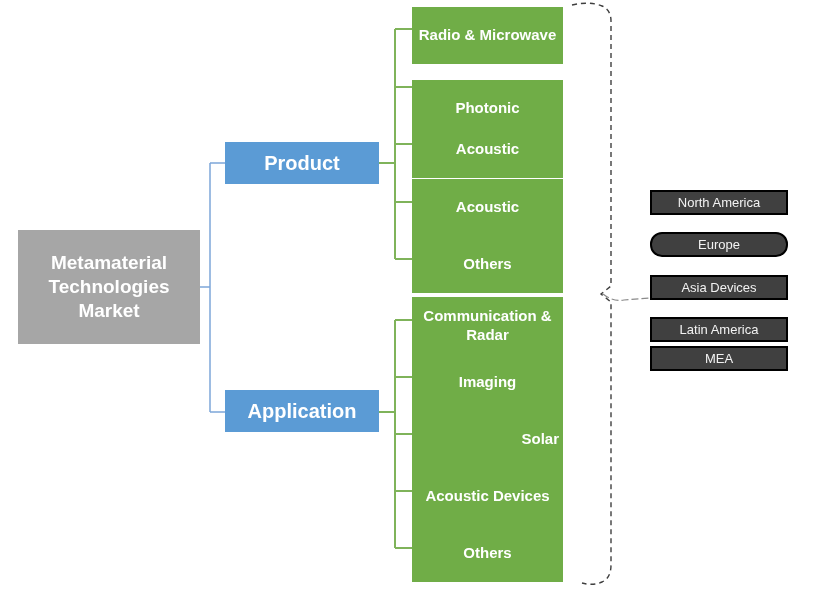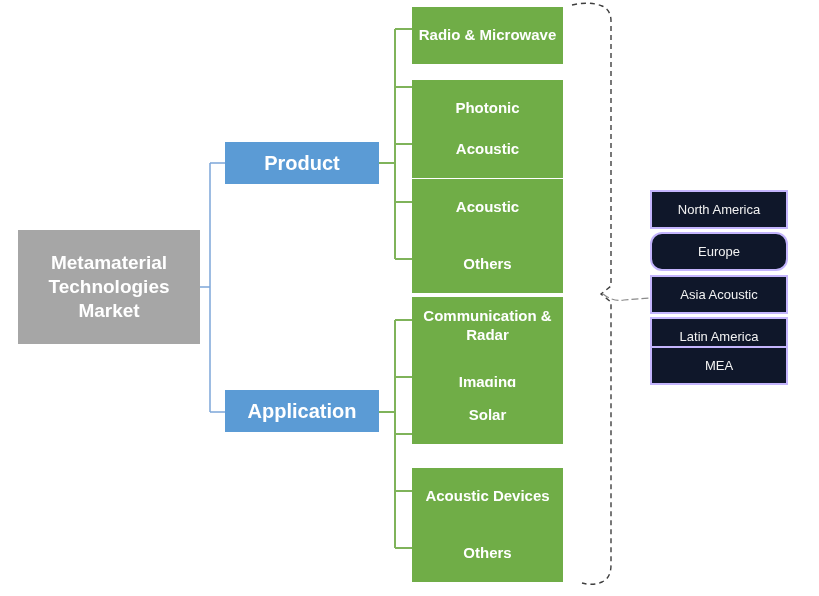--- a/index.html
+++ b/index.html
@@ -52,28 +52,28 @@
     line-height: 1.25;
     padding: 0 4px;
   }
   .leaf-p0 { top: 7px; }
   .leaf-p1 { top: 80px; }
   .leaf-p2 { top: 121px; }
   .leaf-p3 { top: 179px; }
   .leaf-p4 { top: 236px; }
   .leaf-a0 { top: 297px; }
   .leaf-a1 { top: 354px; }
-  .leaf-a2 { top: 387px; }
+  .leaf-a2 { top: 411px; justify-content: flex-end; }
   .leaf-a3 { top: 468px; }
   .leaf-a4 { top: 525px; }
   .region-box {
     left: 650px;
-    width: 138px; height: 39px;
-    background: #0f172a;
-    border: 2px solid #c4b5fd;
+    width: 138px; height: 25px;
+    background: #404040;
+    border: 2px solid #000000;
     font-weight: normal;
     font-size: 13px;
     color: #f2f2f2;
   }
   .region-0 { top: 190px; }
   .region-1 { top: 232px; border-radius: 12px; }
   .region-2 { top: 275px; }
   .region-3 { top: 317px; }
   .region-4 { top: 346px; }
 </style>
@@ -138,21 +138,21 @@
     <span>Others</span>
   </div>
 
   <div class="box region-box region-0">
     <span>North America</span>
   </div>
   <div class="box region-box region-1">
     <span>Europe</span>
   </div>
   <div class="box region-box region-2">
-    <span>Asia Acoustic</span>
+    <span>Asia Devices</span>
   </div>
   <div class="box region-box region-3">
     <span>Latin America</span>
   </div>
   <div class="box region-box region-4">
     <span>MEA</span>
   </div>
 
 </div>
 

